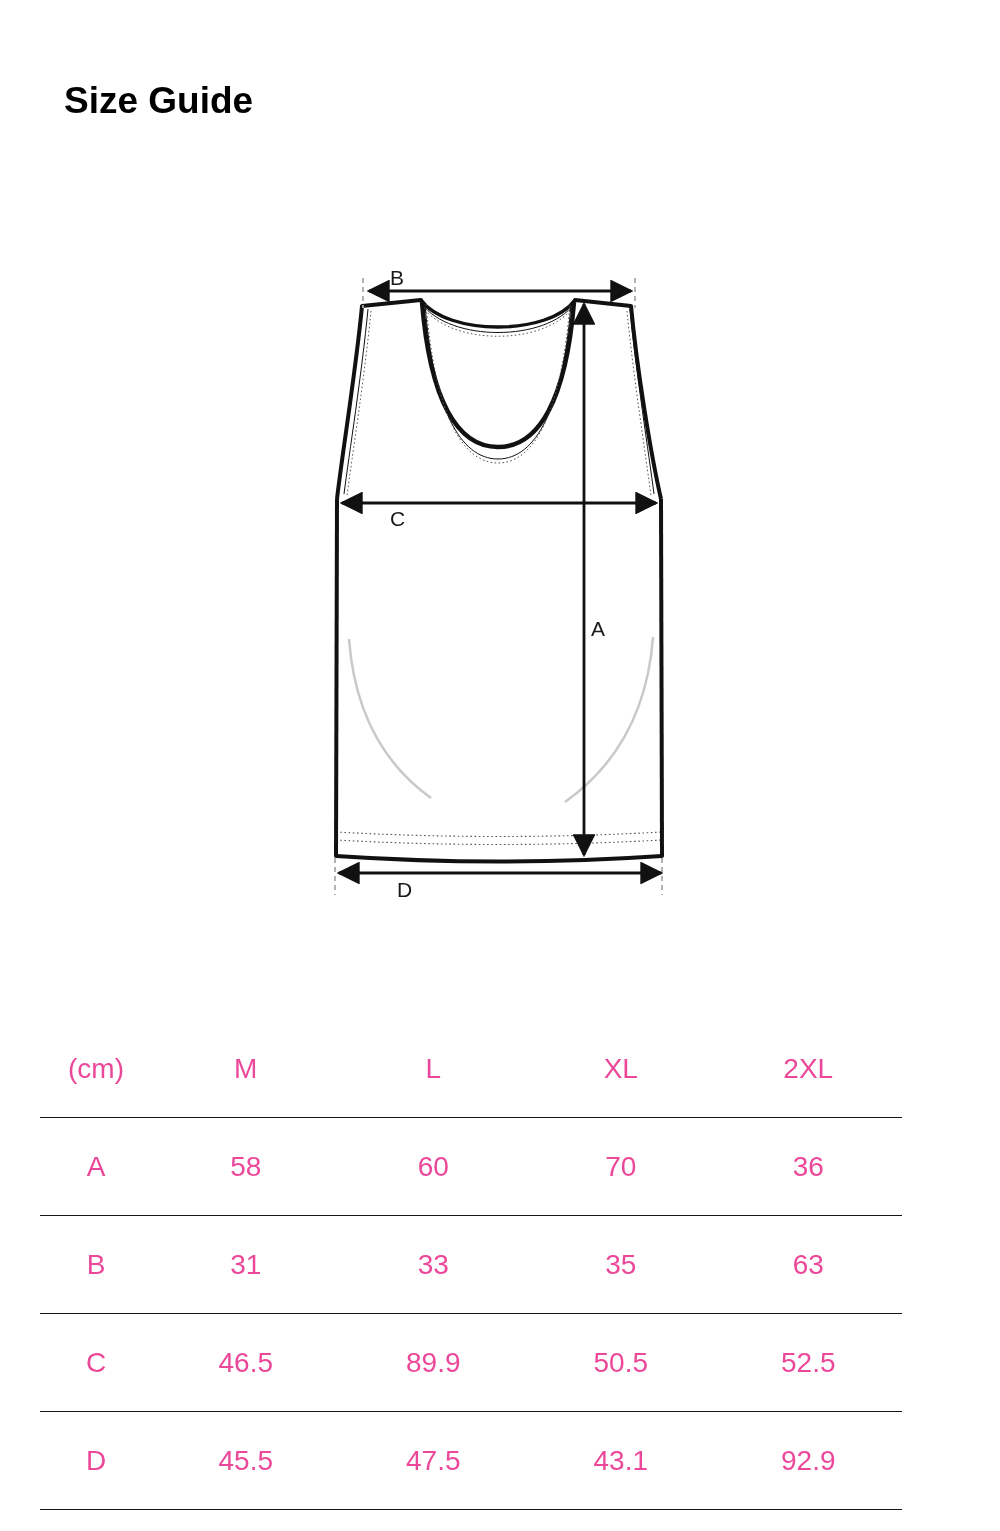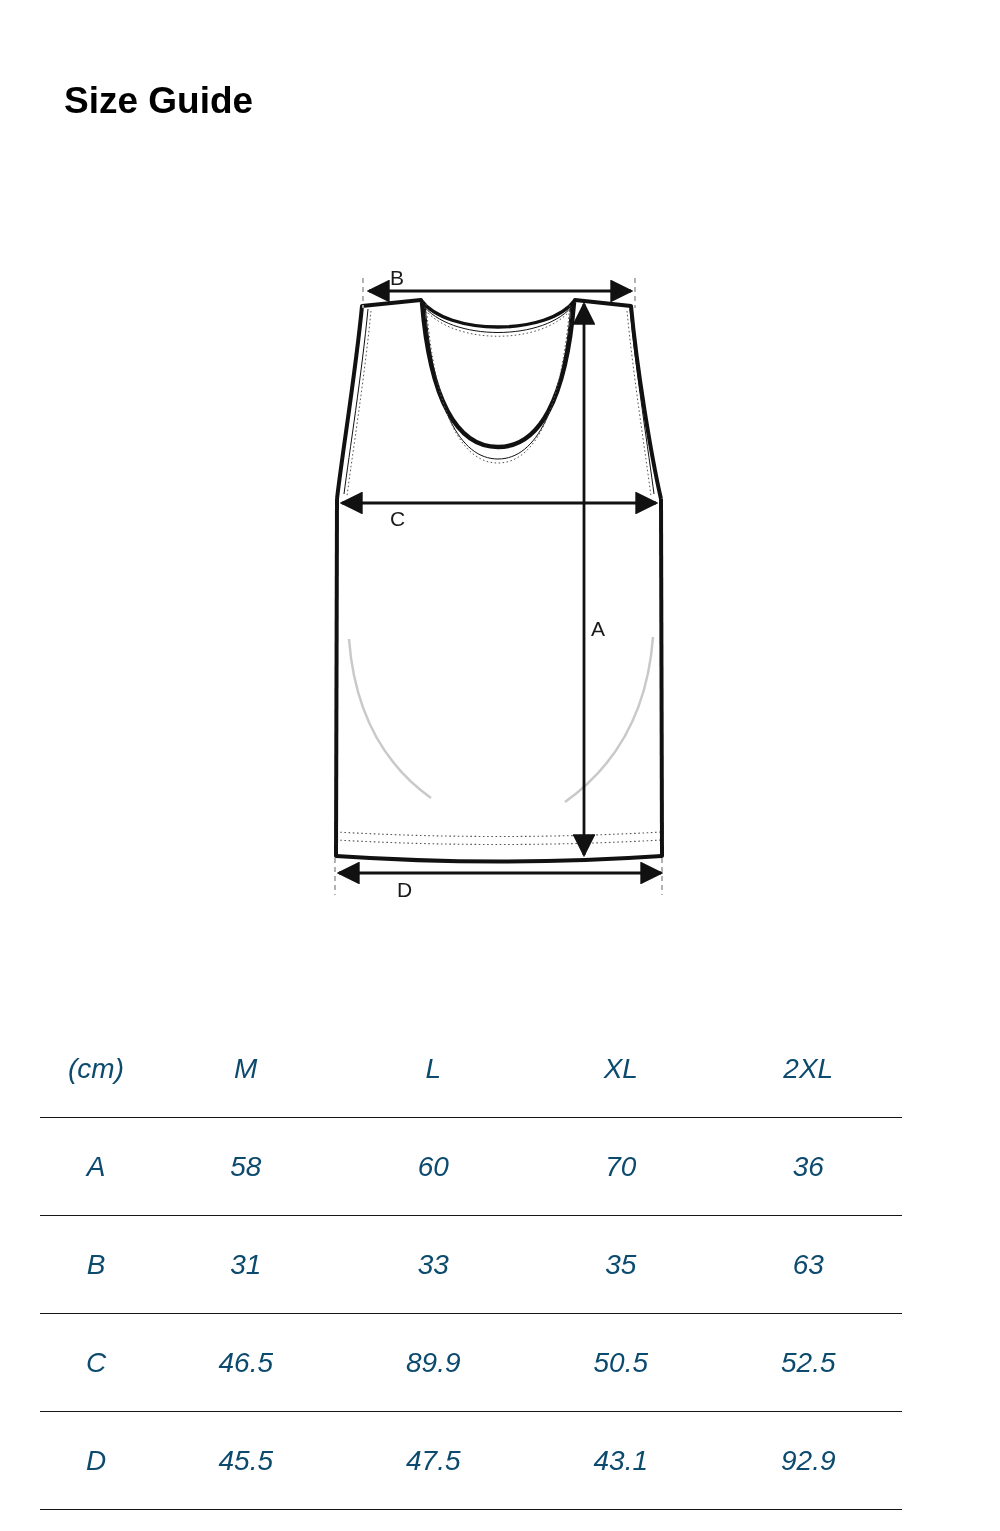--- a/index.html
+++ b/index.html
@@ -35,23 +35,22 @@
   .size-row {
     display: grid;
     grid-template-columns: 112px 1fr 1fr 1fr 1fr;
     height: 98px;
     align-items: center;
     border-bottom: 1.5px solid #161616;
   }
   .size-row .cell {
     text-align: center;
     font-size: 28px;
-    color: #0c4a6e;
+    color: #ec4899;
     font-weight: 400;
-    font-style: italic;
   }
   .dim-label {
     font-family: "Liberation Sans", sans-serif;
     font-size: 21px;
     fill: #1a1a1a;
   }
 </style>
 </head>
 <body>
 

